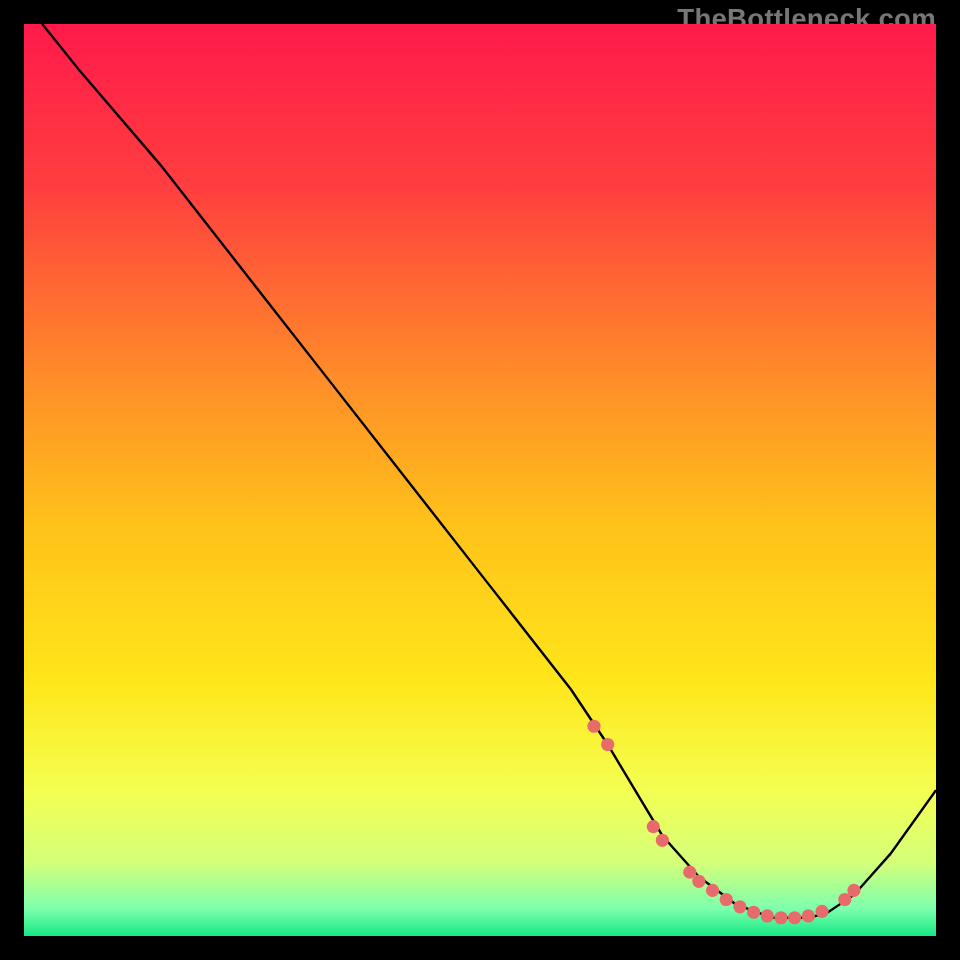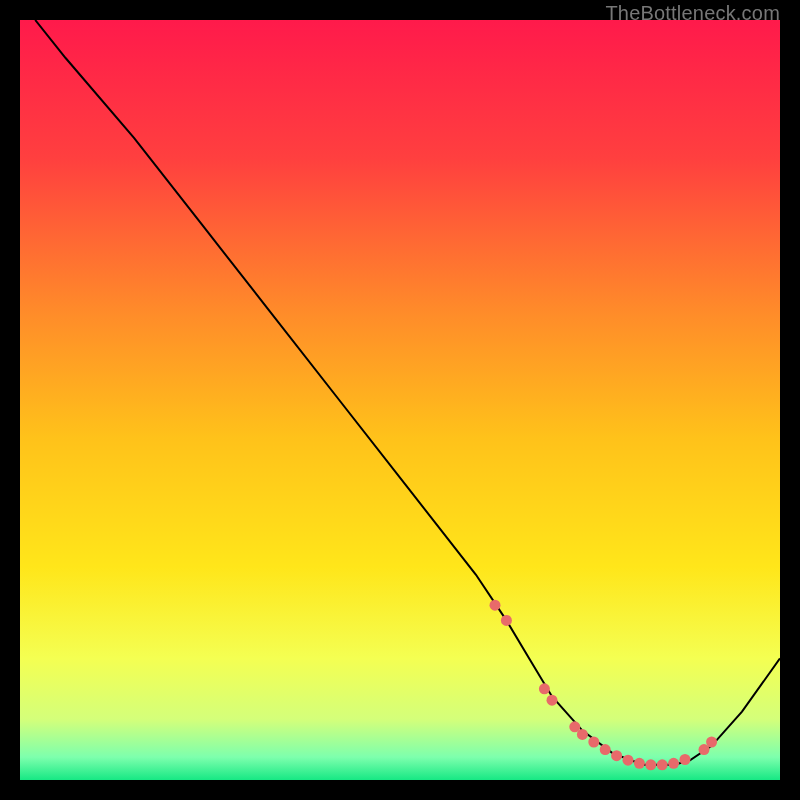--- a/index.html
+++ b/index.html
@@ -24,22 +24,22 @@
     left: 0;
     top: 0;
     width: 760px;
     height: 760px;
   }
   .watermark {
     position: absolute;
     top: 2px;
     right: 20px;
     color: #777;
-    font-size: 20px;
-    font-weight: 400;
+    font-size: 23px;
+    font-weight: 700;
     letter-spacing: 0.2px;
   }
 </style>
 </head>
 <body>
 
 <div class="watermark">TheBottleneck.com</div>
 
 <div class="frame">
   <svg class="plot" viewBox="0 0 760 760" preserveAspectRatio="none">

